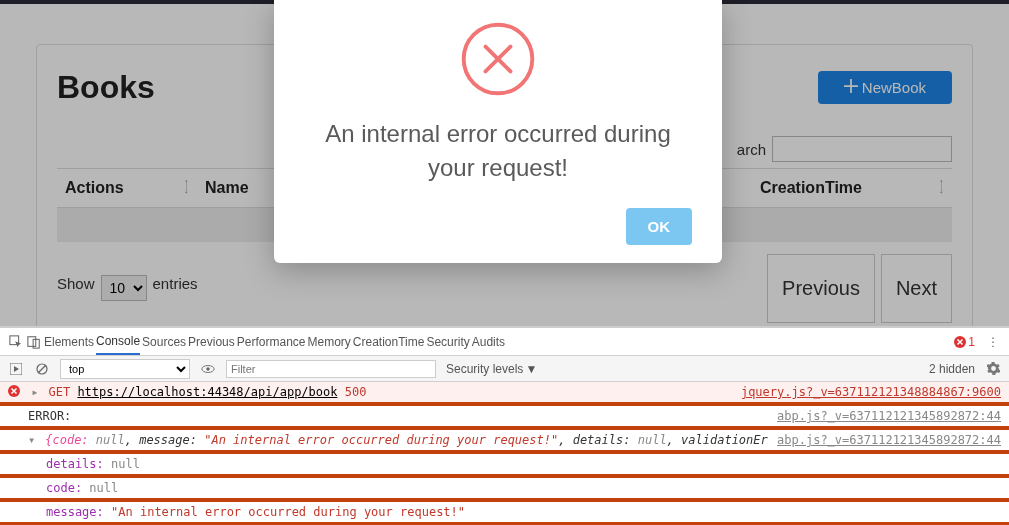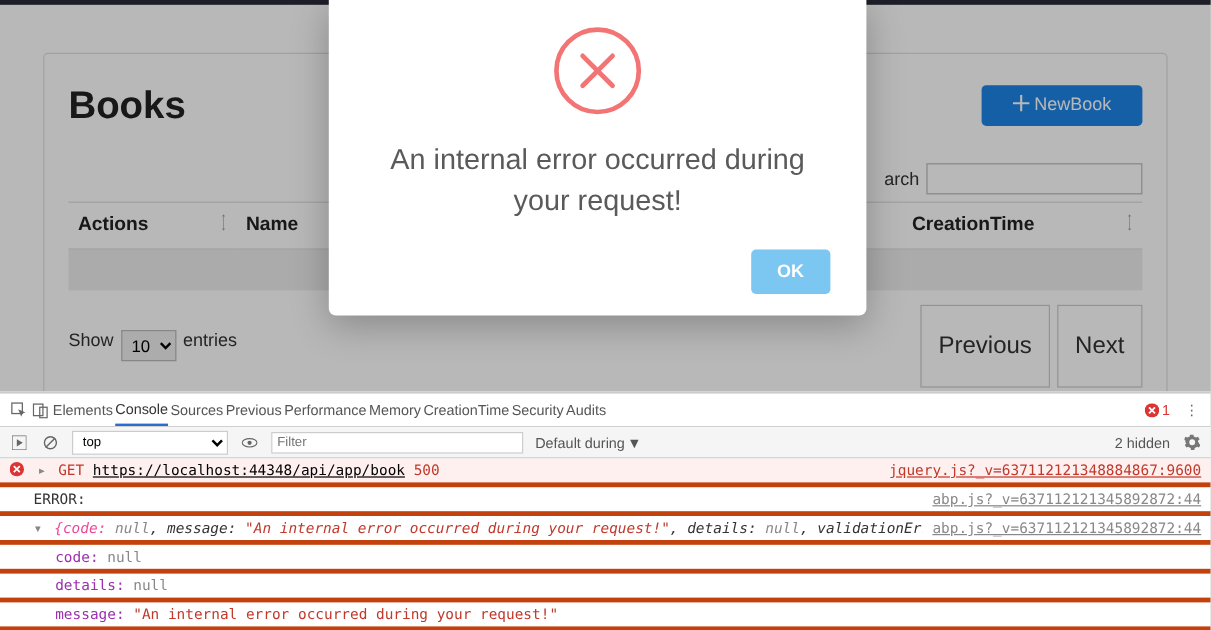--- a/index.html
+++ b/index.html
@@ -197,21 +197,21 @@
         </svg>
       </span>
     <select class="dt-ctx"><option>top</option></select>
     <span class="dt-ticon">
         <svg viewBox="0 0 16 10" width="14" height="10">
           <ellipse cx="8" cy="5" rx="7" ry="4" fill="none" stroke="#666"></ellipse>
           <circle cx="8" cy="5" r="2" fill="#666"></circle>
         </svg>
       </span>
     <input class="dt-filter" placeholder="Filter" style="">
-    <span class="dt-levels"><span>Default during</span> ▼</span>
+    <span class="dt-levels"><span>Security levels</span> ▼</span>
     <span class="dt-hidden">2 hidden</span>
     <span class="dt-ticon">
         <svg viewBox="0 0 16 16" width="13" height="13" fill="#777">
           <path d="M8 5a3 3 0 100 6 3 3 0 000-6zm7 3c0 .5-.05 1-.14 1.4l1.7 1.3-1.6 2.8-2-.8c-.7.6-1.5 1-2.4 1.2l-.3 2.1H6.7l-.3-2.1c-.9-.2-1.7-.6-2.4-1.2l-2 .8-1.6-2.8 1.7-1.3A7 7 0 011 8c0-.5.05-1 .14-1.4L-.56 5.3l1.6-2.8 2 .8c.7-.6 1.5-1 2.4-1.2L5.7 0h3.6l.3 2.1c.9.2 1.7.6 2.4 1.2l2-.8 1.6 2.8-1.7 1.3c.09.4.14.9.14 1.4z"></path>
         </svg>
       </span>
   </div>
 
   <div class="dt-log">
     <div class="log-row log-err">
@@ -238,26 +238,26 @@
     <div class="log-row">
       <div class="log-main i2 fstyle">
         <span class="tri">▾</span>
         <span><span style="color:#ec4899">{code: </span><span class="log-null">null</span><span style="color:#333">, message: </span><span class="log-str">"An internal error occurred during your request!"</span><span style="color:#333">, details: </span><span class="log-null">null</span><span style="color:#333">, validationErrors: </span></span>
         
       </div>
       <a class="log-src">abp.js?_v=637112121345892872:44</a>
     </div>
 
     <div class="log-row">
+        <div class="log-main i1"><span class="log-key">details:</span> <span class="log-null">null</span></div>
+      </div>
+    <div class="log-row">
         <div class="log-main i1"><span class="log-key">code:</span> <span class="log-null">null</span></div>
       </div>
     <div class="log-row">
-        <div class="log-main i1"><span class="log-key">details:</span> <span class="log-null">null</span></div>
-      </div>
-    <div class="log-row">
         <div class="log-main i1"><span class="log-key">message:</span> <span class="log-str">"An internal error occurred during your request!"</span></div>
       </div>
     <div class="log-row">
         <div class="log-main i1"><span class="log-key">validationErrors:</span> <span class="log-null">null</span></div>
       </div>
 
   </div>
 </div>
 
 </body></html>

